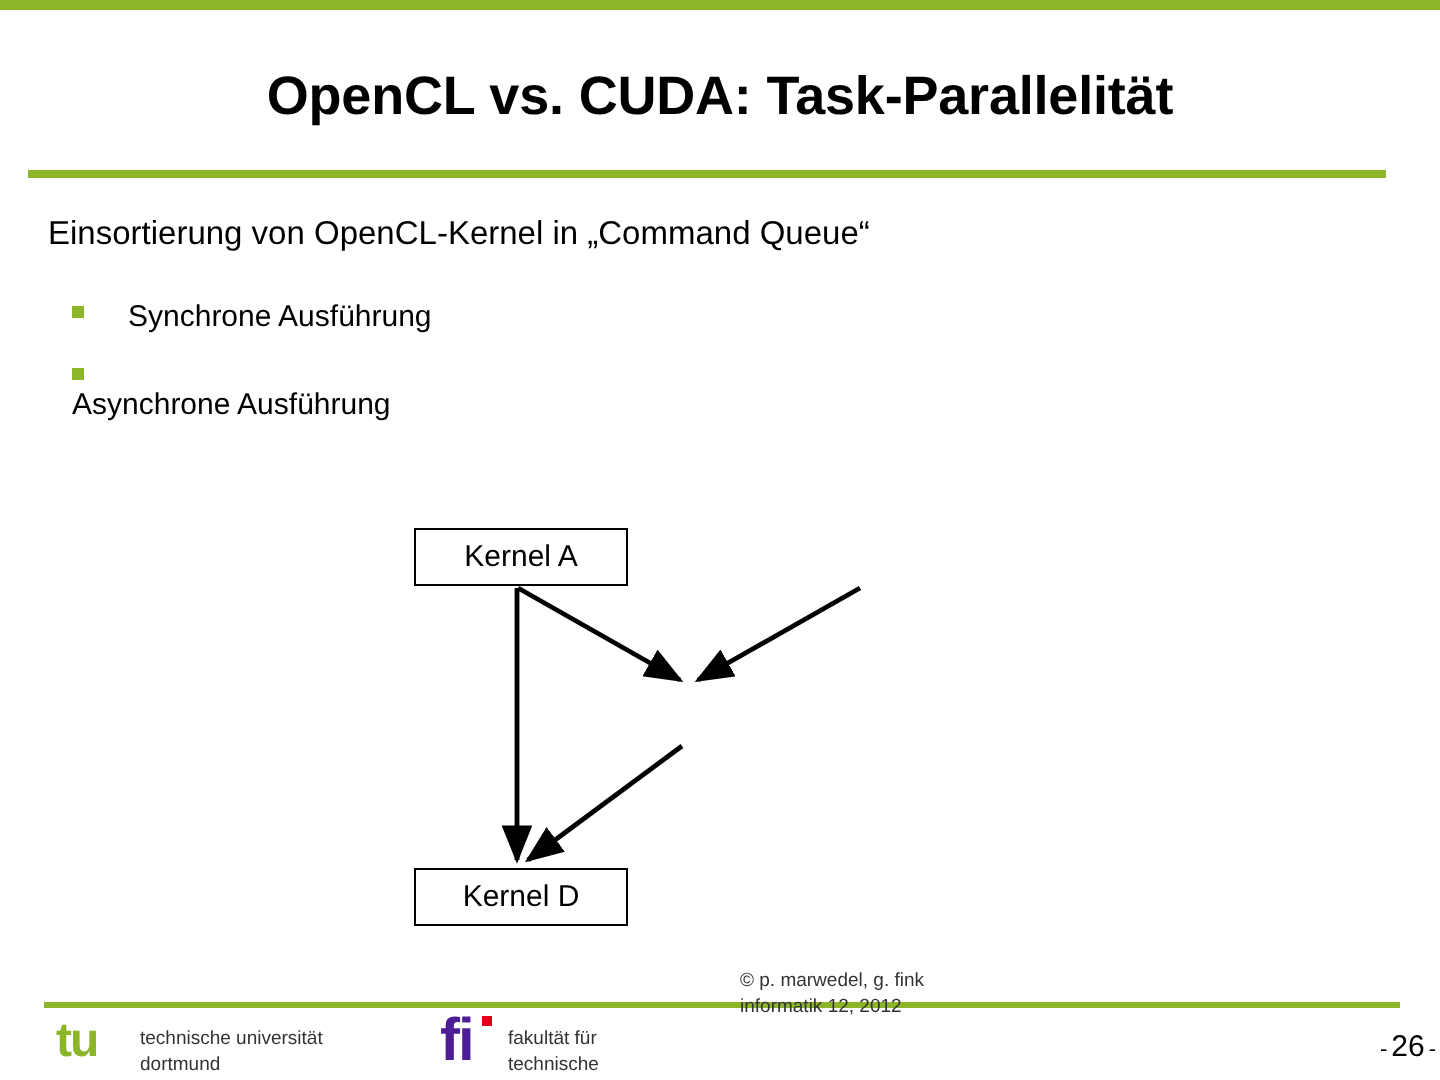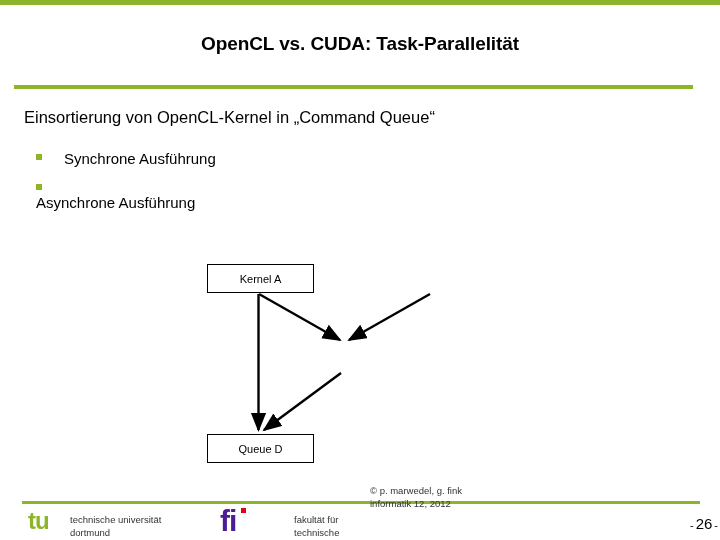--- a/index.html
+++ b/index.html
@@ -32,21 +32,21 @@
     background: #8DB52A;
   }
 
   
   .slide-title {
     position: absolute;
     left: 0;
     top: 33px;
     width: 720px;
     text-align: center;
-    font-size: 19px;
+    font-size: 27px;
     font-weight: bold;
     color: #000000;
     letter-spacing: -0.1px;
     white-space: nowrap;
   }
 
   
   .title-rule {
     position: absolute;
     left: 14px;
@@ -95,21 +95,21 @@
     left: 0;
     top: 0;
     width: 720px;
     height: 540px;
   }
   .kbox {
     position: absolute;
     border: 1.5px solid #000000;
     background: #ffffff;
     box-sizing: border-box;
-    font-size: 11px;
+    font-size: 15px;
     color: #000000;
     display: flex;
     align-items: center;
     justify-content: center;
     white-space: nowrap;
   }
   #box-a { left: 207px; top: 264px; width: 107px; height: 29px; }
   #box-b { left: 377px; top: 264px; width: 108px; height: 29px; }
   #box-c { left: 286px; top: 343px; width: 109px; height: 29px; }
   #box-d { left: 207px; top: 434px; width: 107px; height: 29px; }
@@ -161,21 +161,21 @@
     background: #E3001B;
   }
   .footer-text {
     position: absolute;
     font-size: 9.5px;
     line-height: 13px;
     color: #333333;
     white-space: nowrap;
   }
   #foot-tu-text { left: 70px; top: 513px; }
-  #foot-fi-text { left: 254px; top: 513px; margin-left: 40px; }
+  #foot-fi-text { left: 254px; top: 513px; }
   #foot-copy    { left: 370px; top: 484px; }
 
   .page-number {
     position: absolute;
     left: 648px;
     top: 515px;
     font-size: 11px;
     color: #000000;
     white-space: nowrap;
     margin-left: 42px;
@@ -220,21 +220,21 @@
       <line x1="259" y1="294" x2="340" y2="340" stroke="#000000" stroke-width="2.4" marker-end="url(#ah)"></line>
 
       <line x1="430" y1="294" x2="349" y2="340" stroke="#000000" stroke-width="2.4" marker-end="url(#ah)"></line>
 
       <line x1="258.5" y1="294" x2="258.5" y2="430" stroke="#000000" stroke-width="2.4" marker-end="url(#ah)"></line>
 
       <line x1="341" y1="373" x2="264" y2="430" stroke="#000000" stroke-width="2.4" marker-end="url(#ah)"></line>
     </svg>
 
     <div class="kbox" id="box-a">Kernel A</div>
-    <div class="kbox" id="box-d">Queue D</div>
+    <div class="kbox" id="box-d">Kernel D</div>
   </div>
 
   <div class="footer-rule"></div>
 
   <div class="logo-tu">tu</div>
   <div class="footer-text" id="foot-tu-text">
       <div>technische universität</div>
       <div>dortmund</div>
     </div>
 

